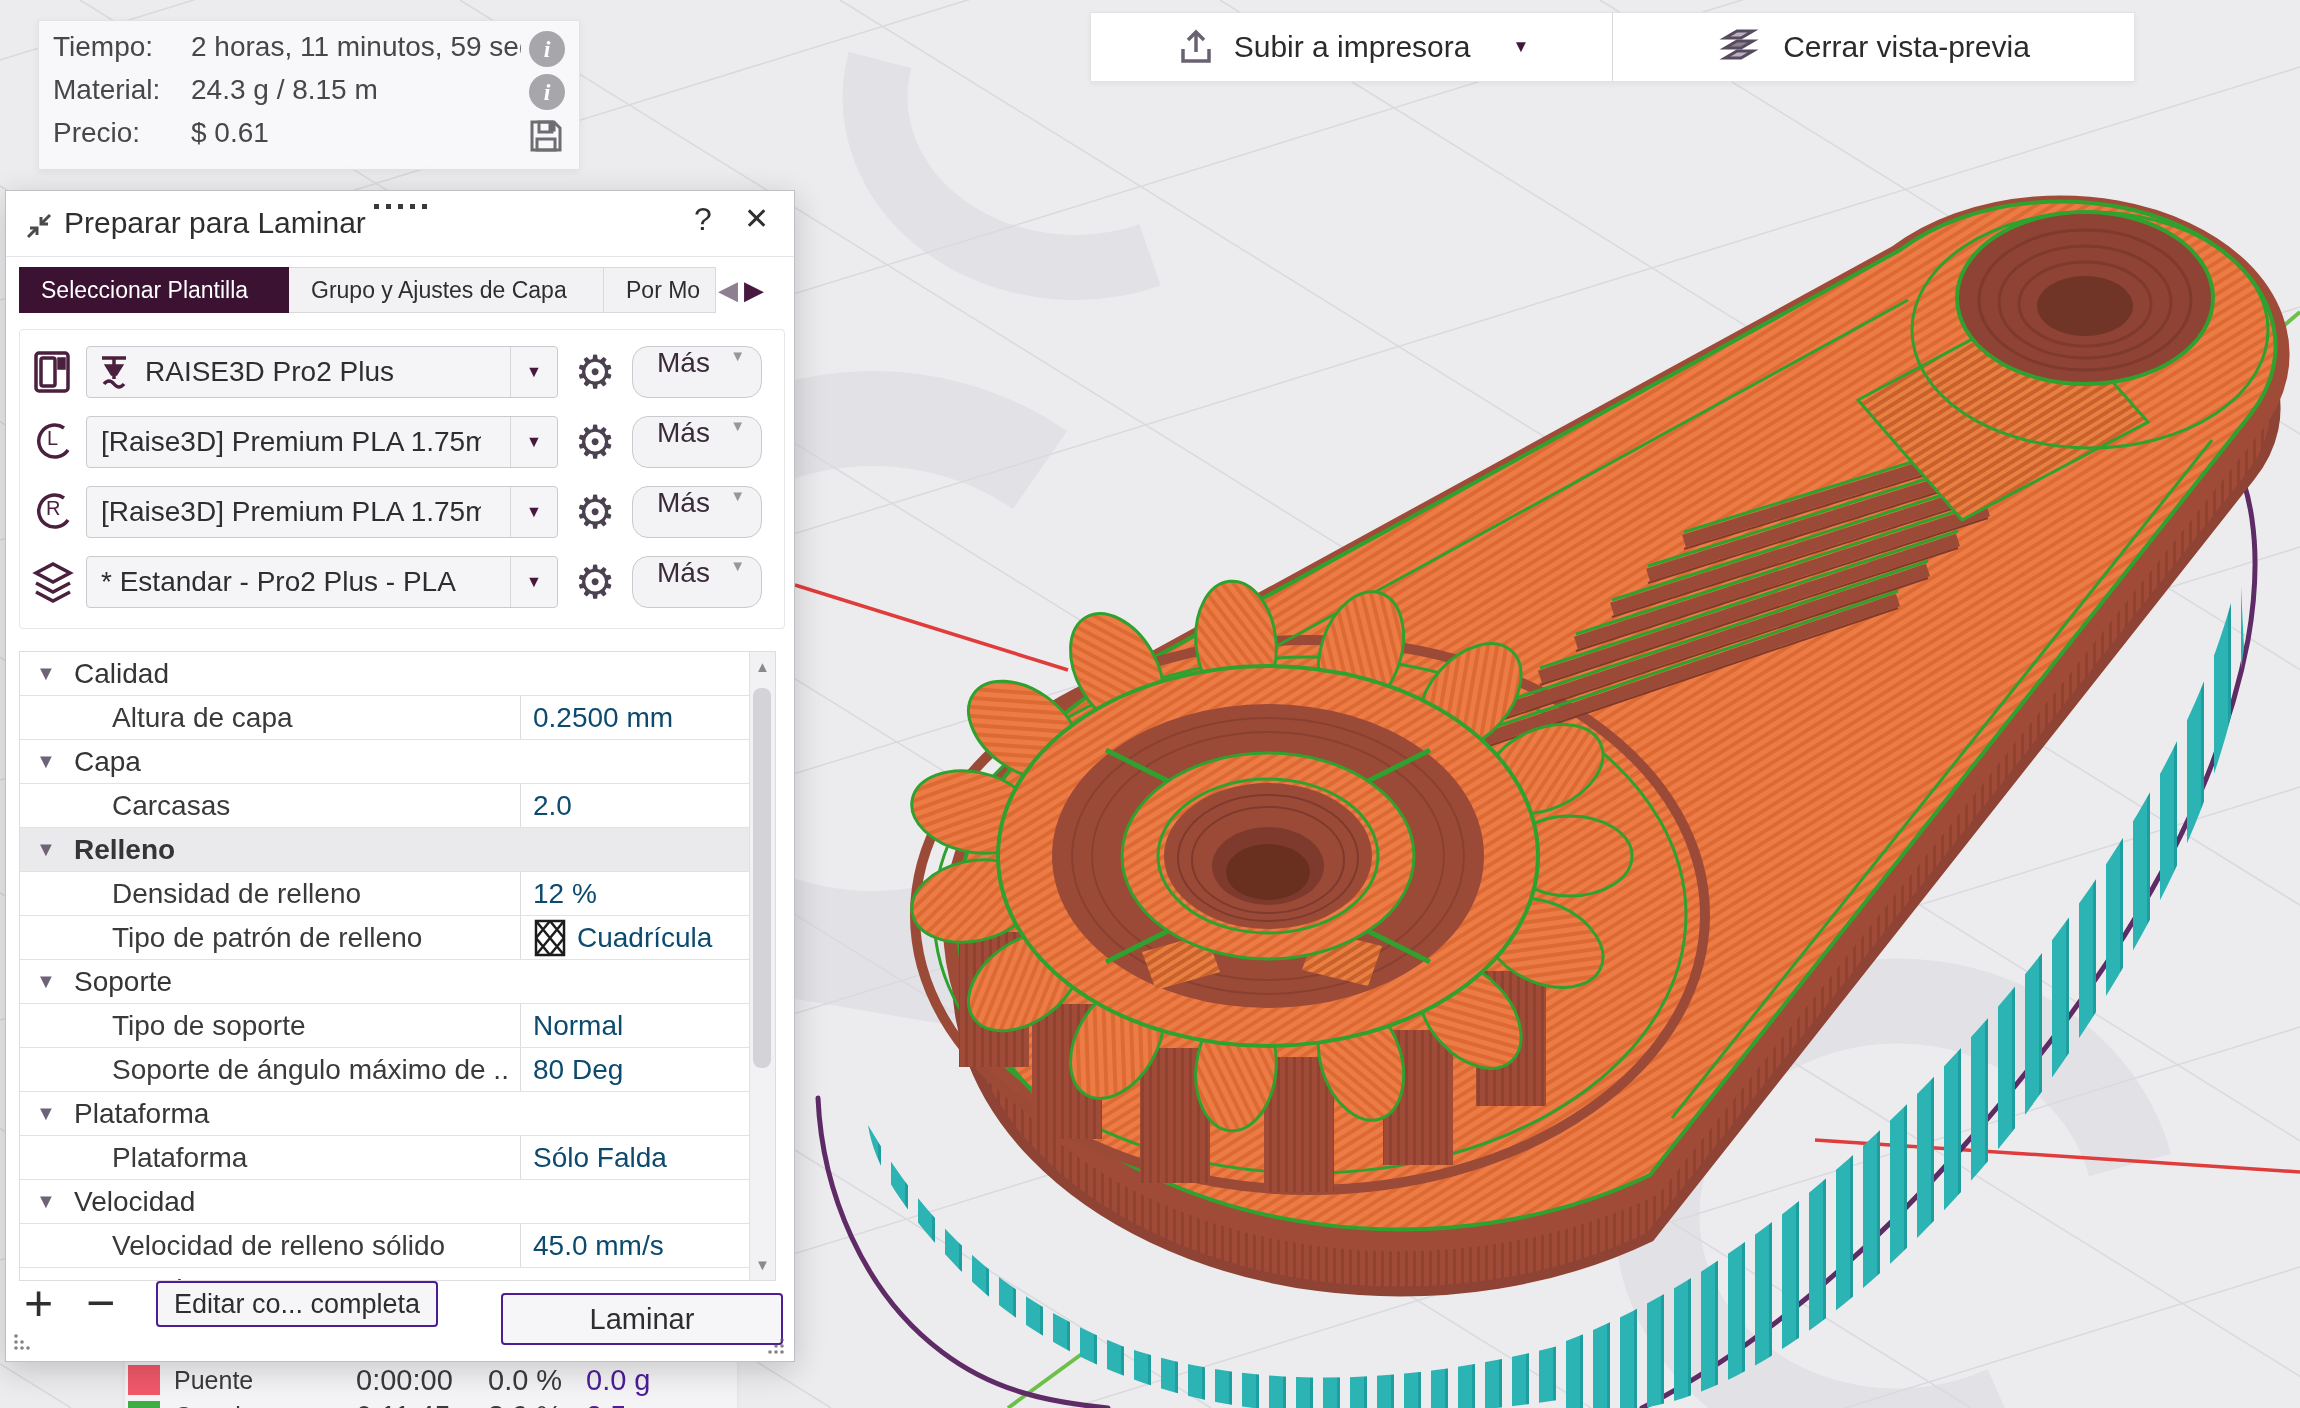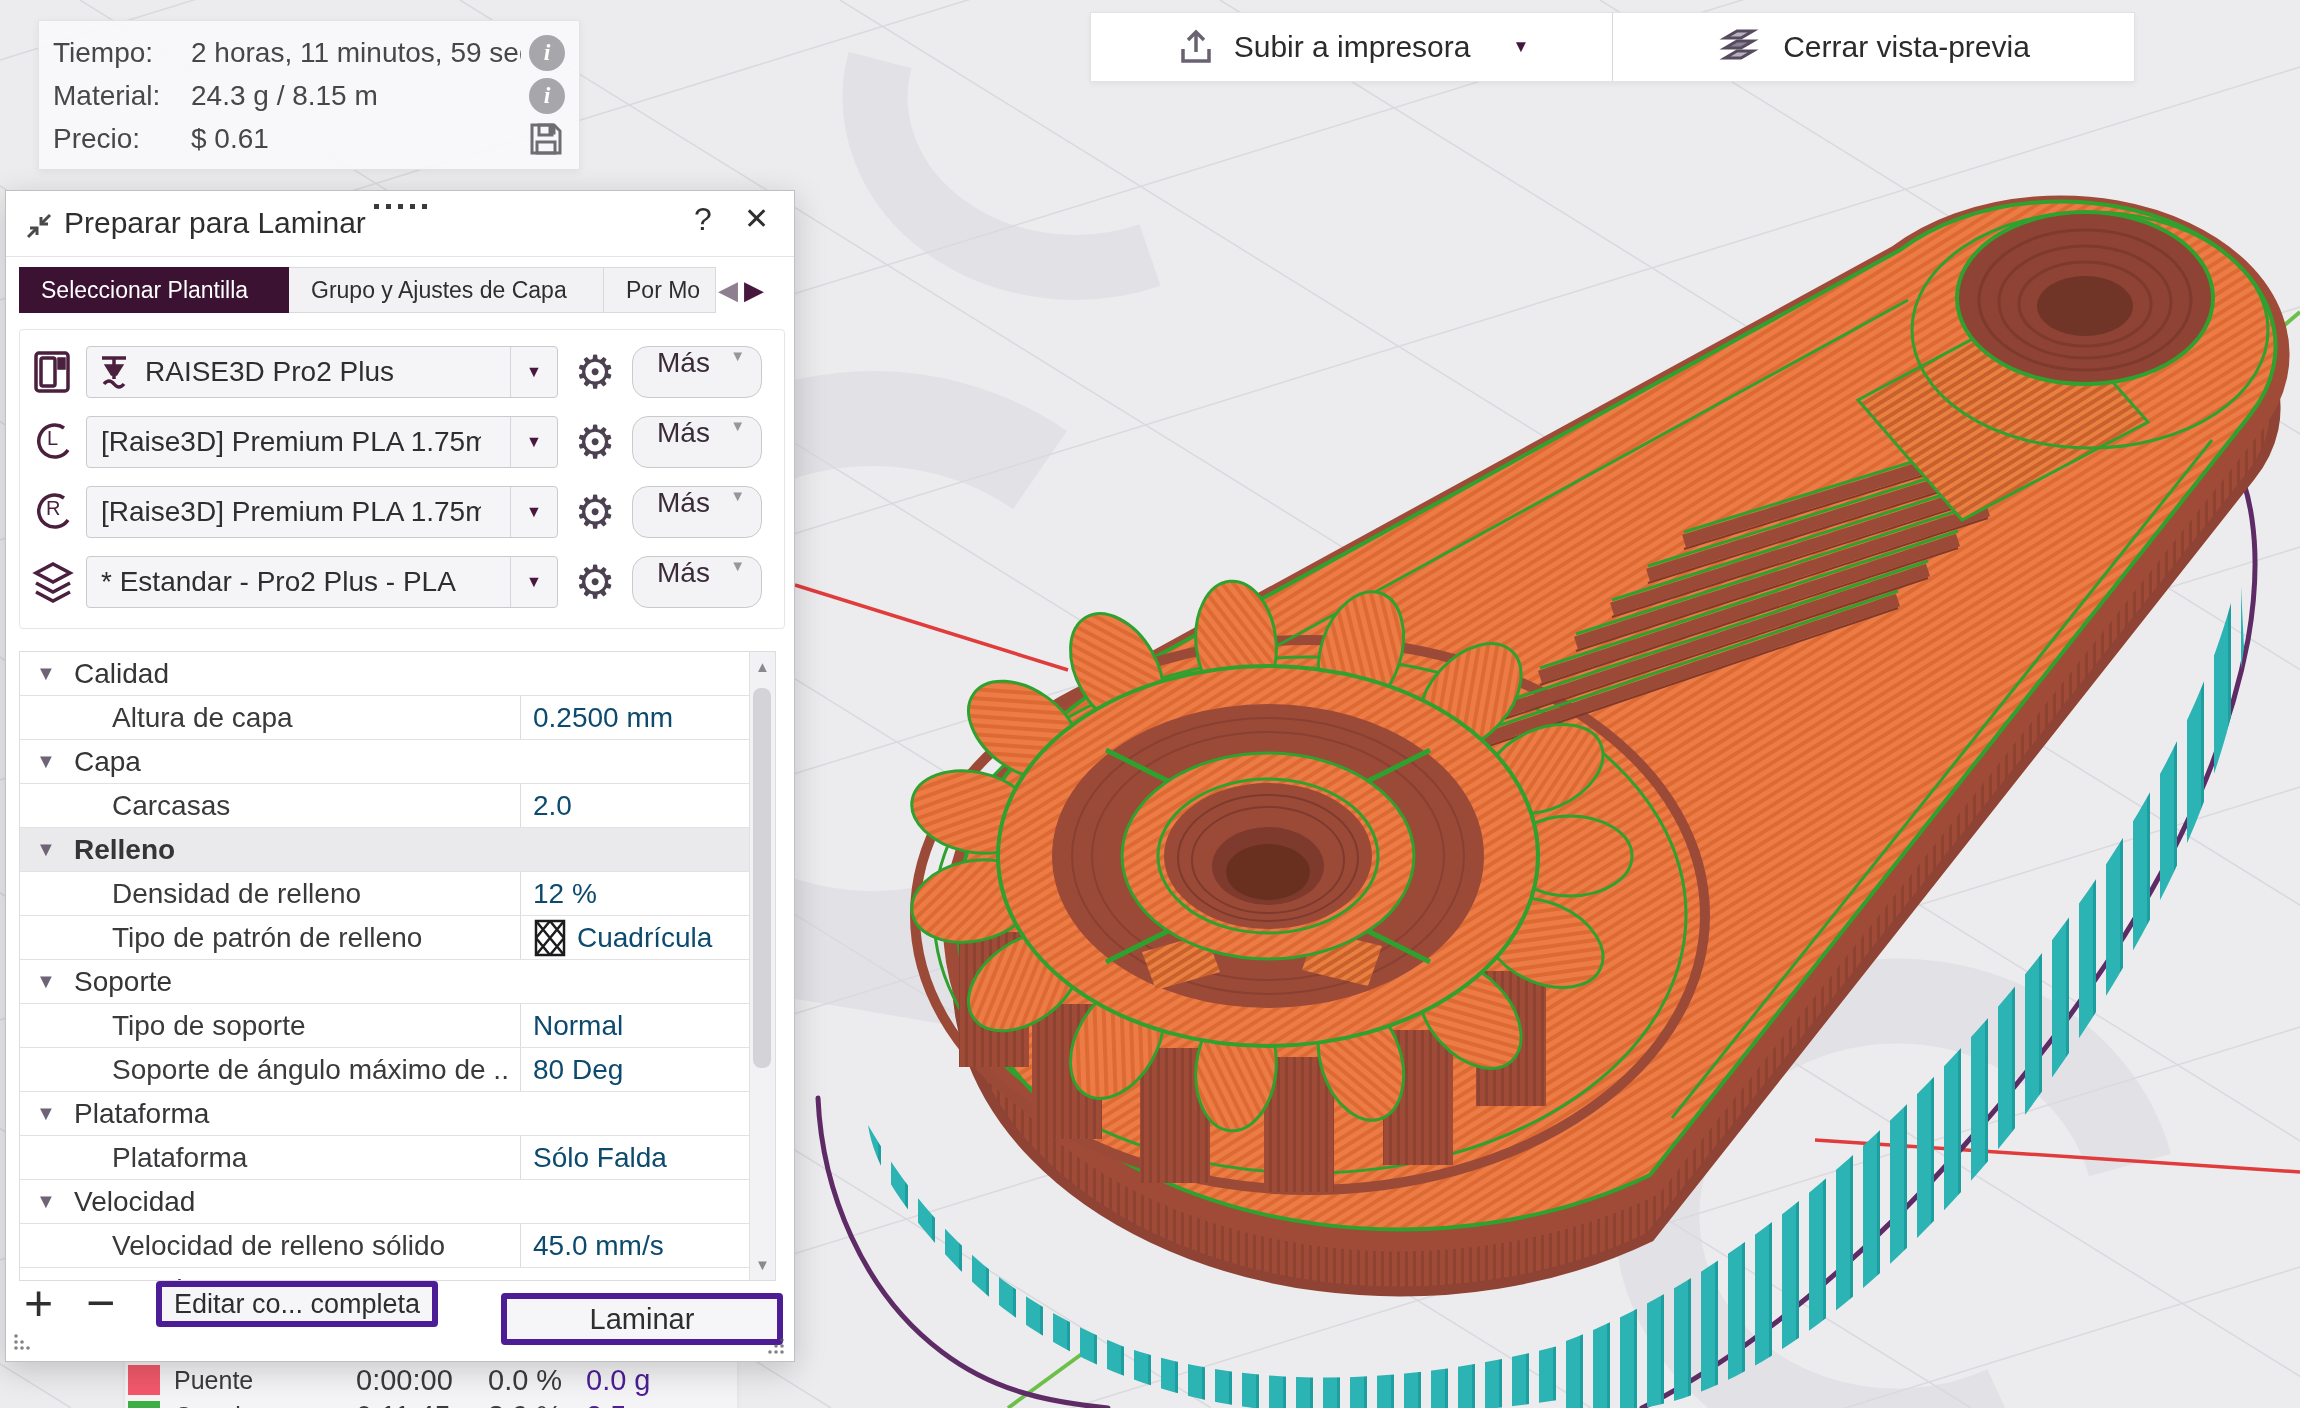--- a/index.html
+++ b/index.html
@@ -10,21 +10,21 @@
   }
   
   #viewport{position:absolute;left:0;top:0;z-index:0;}
 
   
   .stats{
     position:absolute;left:38px;top:20px;width:542px;height:150px;z-index:2;
     background:rgba(248,248,250,.96);border:1px solid #E3E3E6;
     box-shadow:0 2px 8px rgba(0,0,0,.06);padding:10px 14px;box-sizing:border-box;
   }
-  .stats-row{display:flex;align-items:center;height:43px;}
+  .stats-row{display:flex;align-items:flex-start;height:43px;}
   .stats-label{width:138px;font-size:28px;color:#47474A;}
   .stats-value{flex:1;font-size:28px;color:#47474A;white-space:nowrap;overflow:hidden;}
   .stats-ico{width:44px;display:flex;justify-content:flex-end;}
   .info-dot{width:36px;height:36px;border-radius:50%;background:#A7A7AB;color:#FFF;
     font-family:"Liberation Serif",serif;font-style:italic;font-weight:bold;
     font-size:24px;display:flex;align-items:center;justify-content:center;}
 
   
   .toolbar{
     position:absolute;left:1090px;top:12px;width:1045px;height:70px;z-index:2;
@@ -88,21 +88,21 @@
     border-left:1px solid #DCDCDF;display:flex;align-items:center;gap:10px;padding-left:12px;box-sizing:border-box;}
   .srow .vcell span{font-size:28px;color:#0c4a6e;white-space:nowrap;}
   .sscroll{position:absolute;right:0;top:0;width:25px;height:628px;background:#F2F2F4;border-left:1px solid #E0E0E3;}
   .sscroll .up,.sscroll .dn{position:absolute;left:0;width:100%;height:30px;color:#8A8A8E;
     font-size:15px;text-align:center;line-height:30px;}
   .sscroll .up{top:0;} .sscroll .dn{bottom:0;}
   .sscroll .thumb{position:absolute;left:3px;top:36px;width:18px;height:380px;background:#D4D4D8;border-radius:8px;}
 
   .dlg-foot{position:absolute;left:0;top:1090px;width:100%;height:80px;}
   .pm{position:absolute;top:0;font-size:50px;font-weight:300;color:#2F2F31;line-height:44px;}
-  .btn{background:#F6F6F8;border:6px solid #4c1d95;border-radius:4px;color:#2E2E30;
+  .btn{background:#F6F6F8;border:2px solid #4c1d95;border-radius:4px;color:#2E2E30;
     display:flex;align-items:center;justify-content:center;position:absolute;box-sizing:border-box;}
   .edit-btn{left:150px;top:0;width:282px;height:46px;font-size:27px;}
   .slice-btn{left:495px;top:12px;width:282px;height:52px;font-size:29px;}
   .grip{position:absolute;opacity:.75;}
 
   
   .legend{position:absolute;left:125px;top:1362px;width:612px;height:80px;z-index:1;
     background:#F4F4F6;box-shadow:0 0 6px rgba(0,0,0,.05);}
   .lrow{position:relative;height:36px;display:flex;align-items:center;}
   .lrow .sw{width:32px;height:30px;margin-left:3px;}

